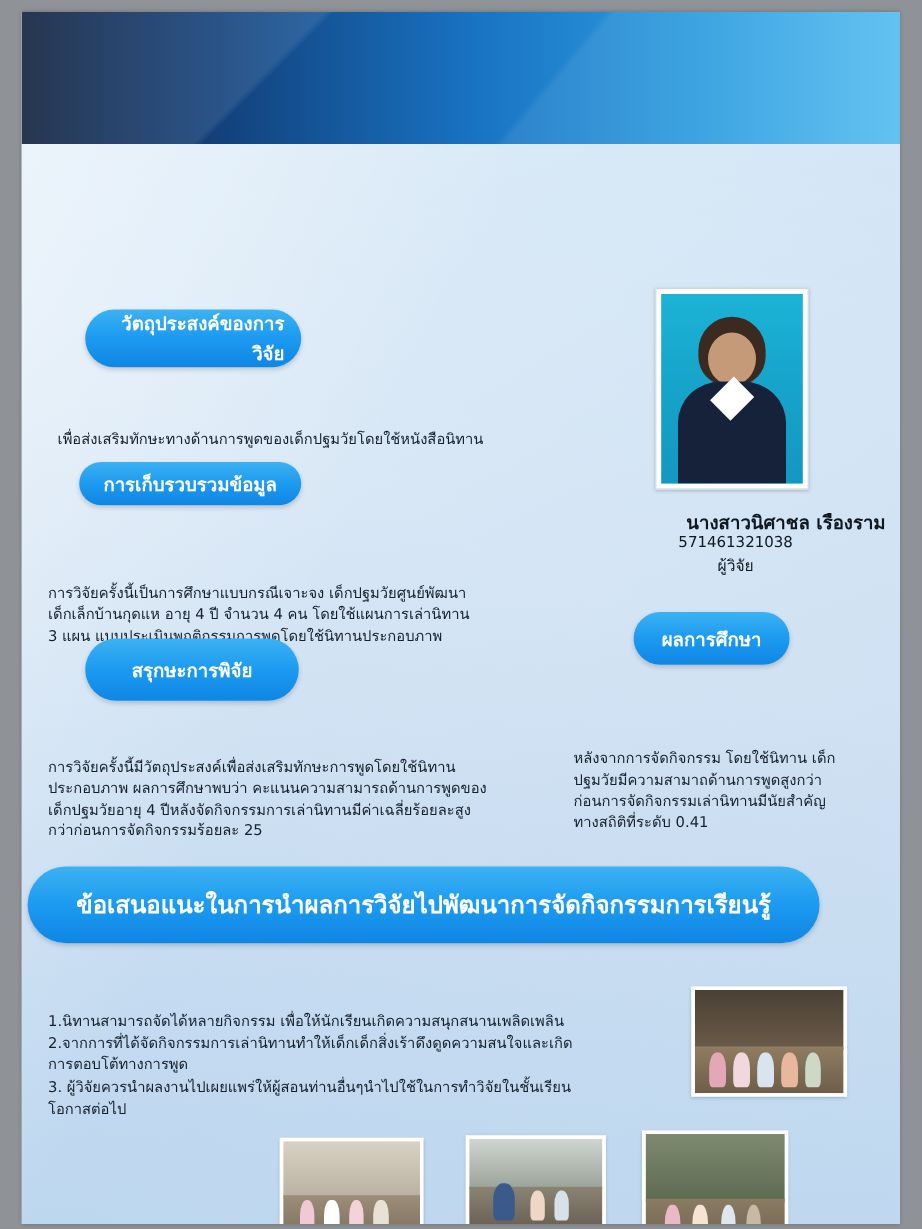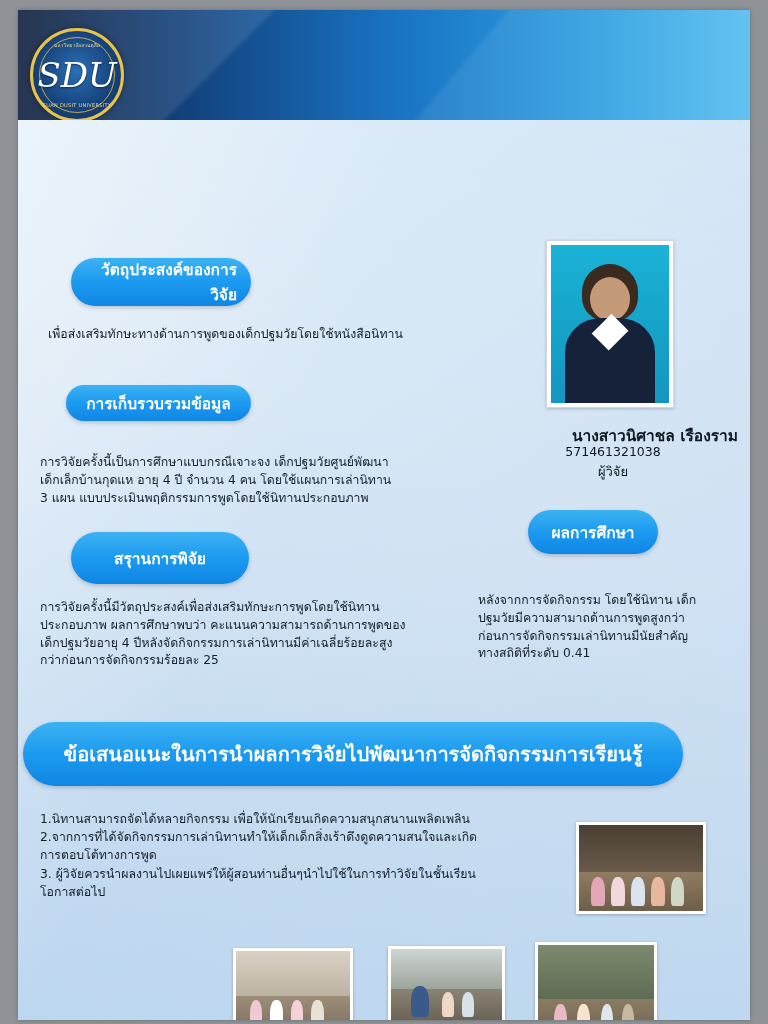--- a/index.html
+++ b/index.html
@@ -111,20 +111,21 @@
     text-align: right;
     box-shadow: 0 2px 4px rgba(0,0,0,0.18);
     padding: 0 14px;
   }
   .para {
     position: absolute;
     color: #15202b;
     font-size: 12.3px;
     line-height: 1.45;
     white-space: pre-line;
+    margin-top: 32px;
   }
 
   
   #pill-objective { left: 53px; top: 138px; width: 180px; height: 48px; }
   #txt-objective  { left: 30px; top: 206px; width: 420px; }
 
   #pill-collect   { left: 48px; top: 265px; width: 185px; height: 36px; }
   #txt-collect    { left: 22px; top: 334px; width: 415px; }
 
   #pill-summary   { left: 53px; top: 412px; width: 178px; height: 52px; }
@@ -224,39 +225,33 @@
   #photo-d { left: 517px; top: 822px; width: 122px; height: 105px; }
   #photo-d .wall { background: linear-gradient(180deg,#7d8a6e 0%,#5d6a52 100%); }
   #photo-d .floor{ background: linear-gradient(180deg,#8a7c63 0%,#6b5e49 100%); }
 </style>
 </head>
 <body>
 
 <div id="poster">
 
   <div id="header">
-    <div id="logo">
-      <div class="ring"></div>
-      <div class="thainame">มหาวิทยาลัยสวนดุสิต</div>
-      <div class="mark">SDU</div>
-      <div class="uname">SUAN DUSIT UNIVERSITY</div>
-    </div>
   </div>
 
   <div id="content">
 
     <div class="pill" id="pill-objective">วัตถุประสงค์ของการวิจัย</div>
     <div class="para" id="txt-objective">เพื่อส่งเสริมทักษะทางด้านการพูดของเด็กปฐมวัยโดยใช้หนังสือนิทาน</div>
 
     <div class="pill" id="pill-collect">การเก็บรวบรวมข้อมูล</div>
     <div class="para" id="txt-collect">การวิจัยครั้งนี้เป็นการศึกษาแบบกรณีเจาะจง เด็กปฐมวัยศูนย์พัฒนา
 เด็กเล็กบ้านกุดแห อายุ 4  ปี  จำนวน 4 คน โดยใช้แผนการเล่านิทาน
 3  แผน แบบประเมินพฤติกรรมการพูดโดยใช้นิทานประกอบภาพ</div>
 
-    <div class="pill" id="pill-summary">สรุานการพิจัย</div>
+    <div class="pill" id="pill-summary">สรุกษะการพิจัย</div>
     <div class="para" id="txt-summary">การวิจัยครั้งนี้มีวัตถุประสงค์เพื่อส่งเสริมทักษะการพูดโดยใช้นิทาน
 ประกอบภาพ ผลการศึกษาพบว่า คะแนนความสามารถด้านการพูดของ
 เด็กปฐมวัยอายุ 4 ปีหลังจัดกิจกรรมการเล่านิทานมีค่าเฉลี่ยร้อยละสูง
 กว่าก่อนการจัดกิจกรรมร้อยละ 25</div>
 
     <div id="photo-frame">
       <div id="photo-inner">
         <div class="hair"></div>
         <div class="face"></div>
         <div class="body"></div>

